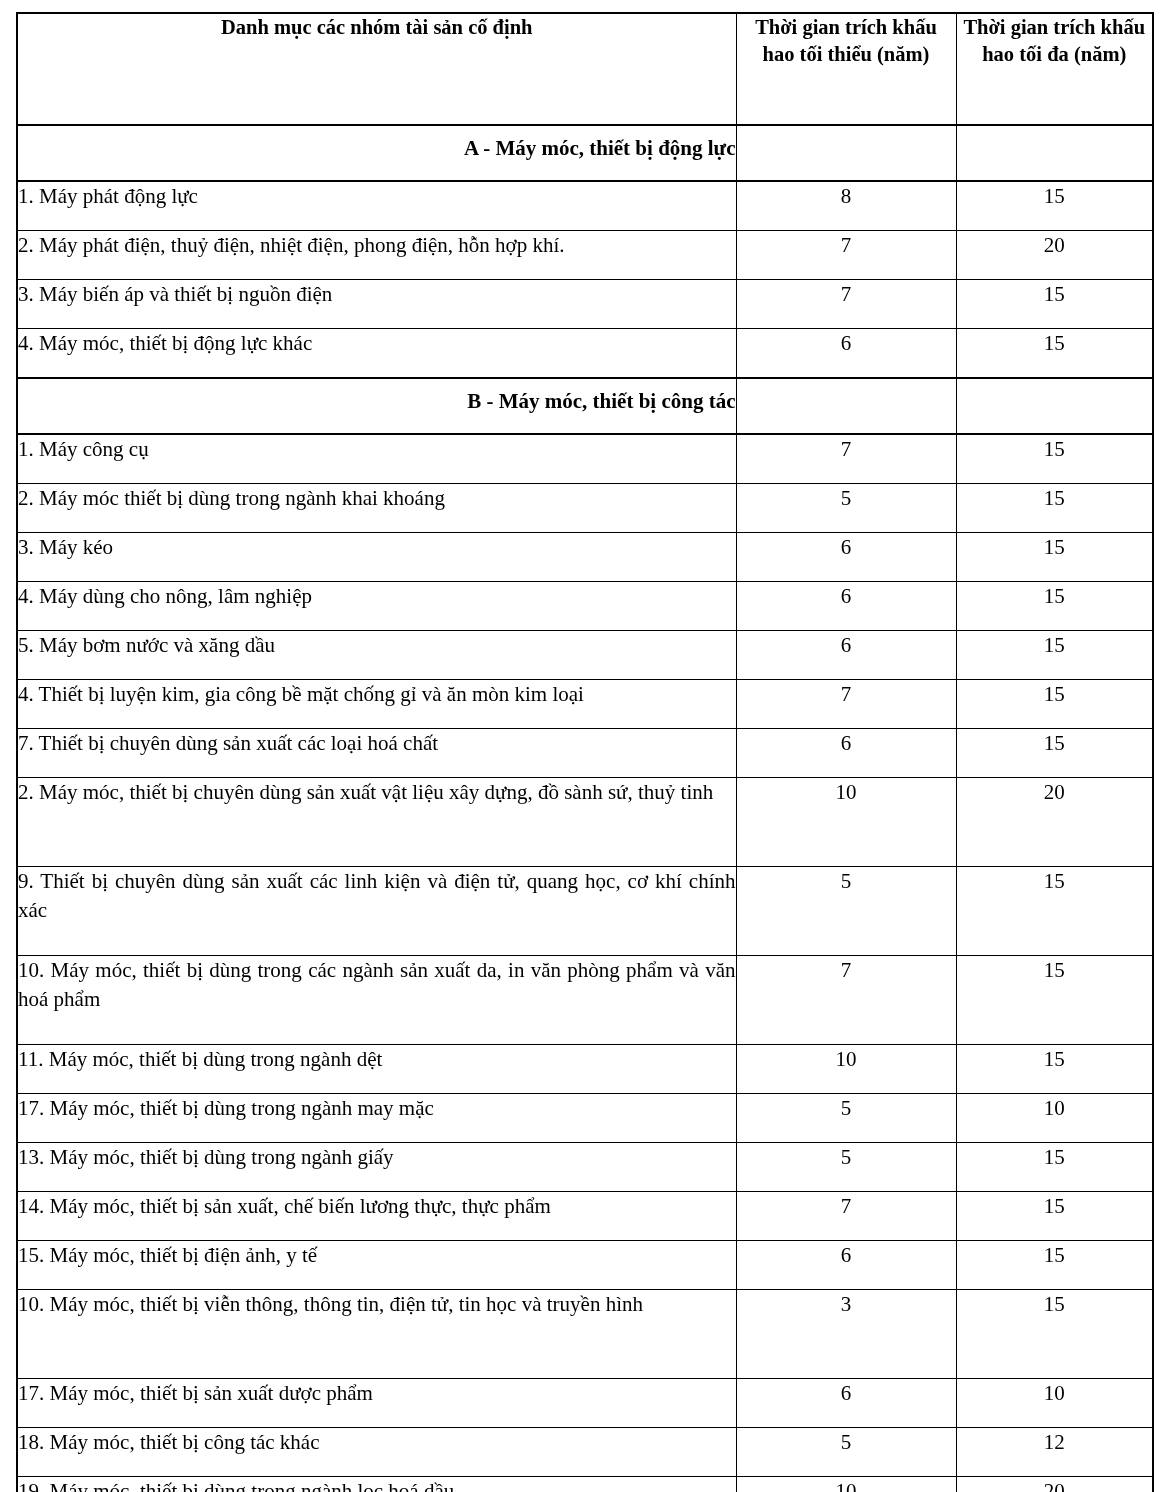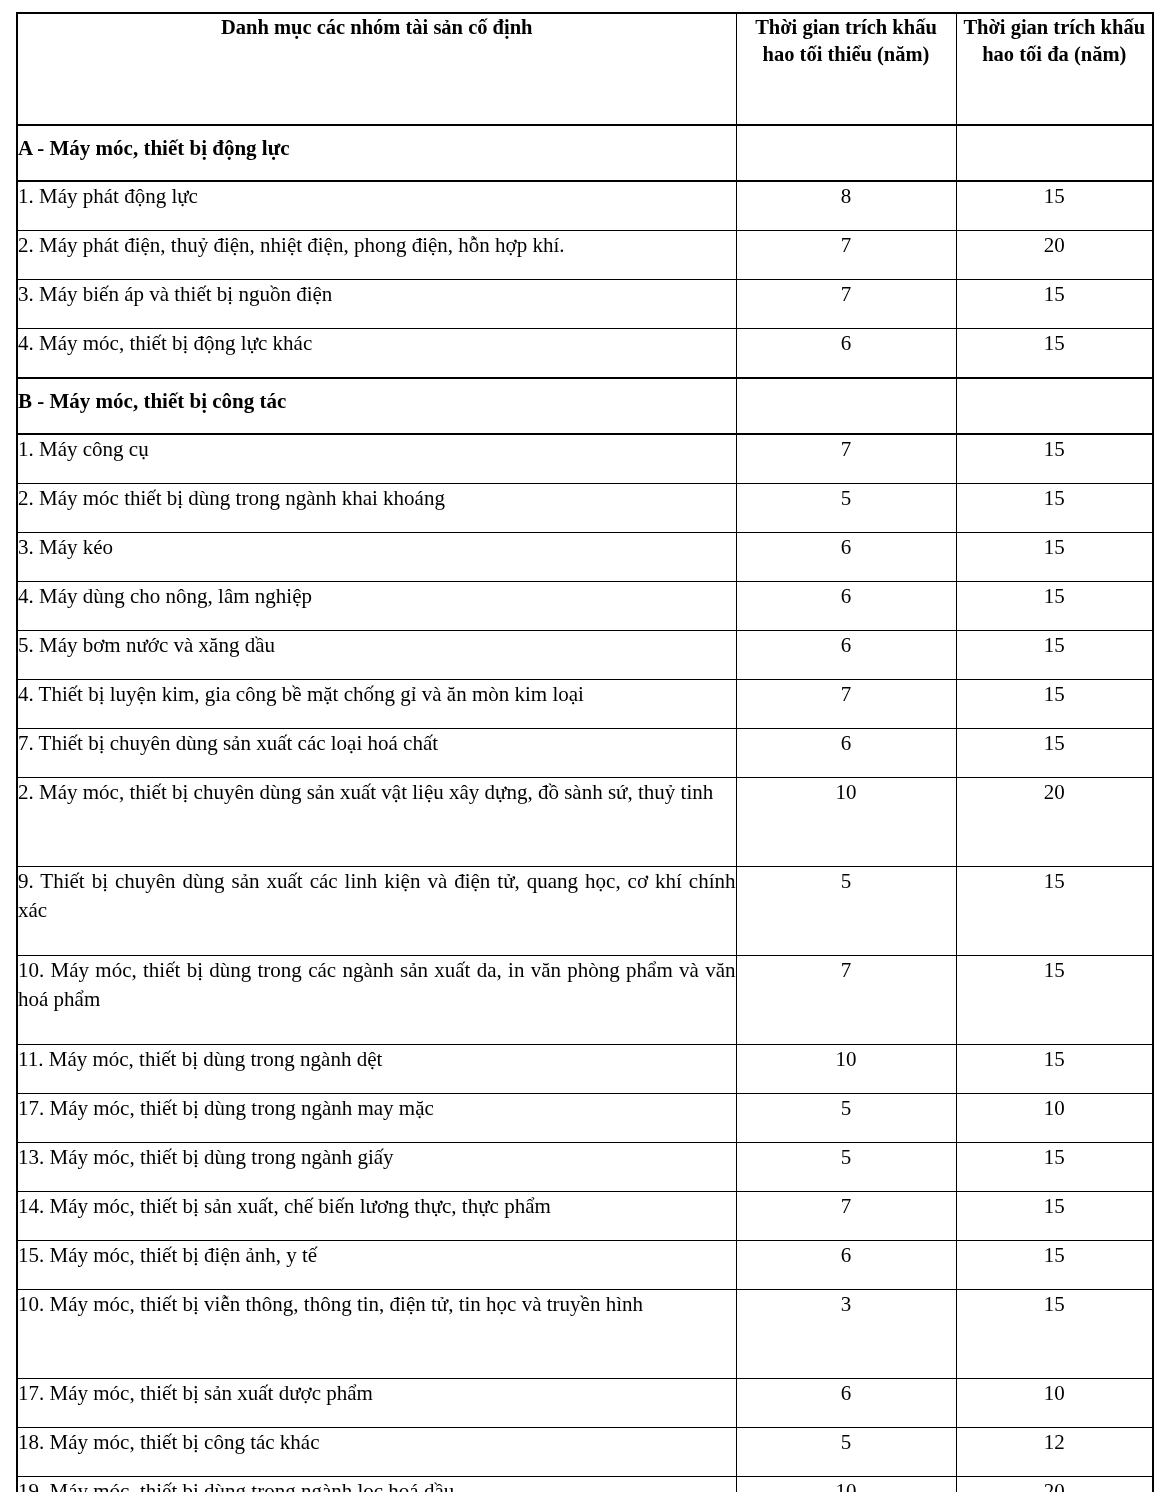--- a/index.html
+++ b/index.html
@@ -81,21 +81,21 @@
 
   
   tr.section-row > td {
     height: 46px;
     border-top: 2.5px solid #000000;
     border-bottom: 2.5px solid #000000;
   }
   tr.section-row td.cell-name {
     font-weight: bold;
     font-size: 21px;
-    text-align: left;
+    text-align: right;
     padding-top: 8px;
     margin-left: 12px;
   }
 </style>
 </head>
 <body>
 
 <div class="page">
   <table class="asset-table">
     <colgroup>

